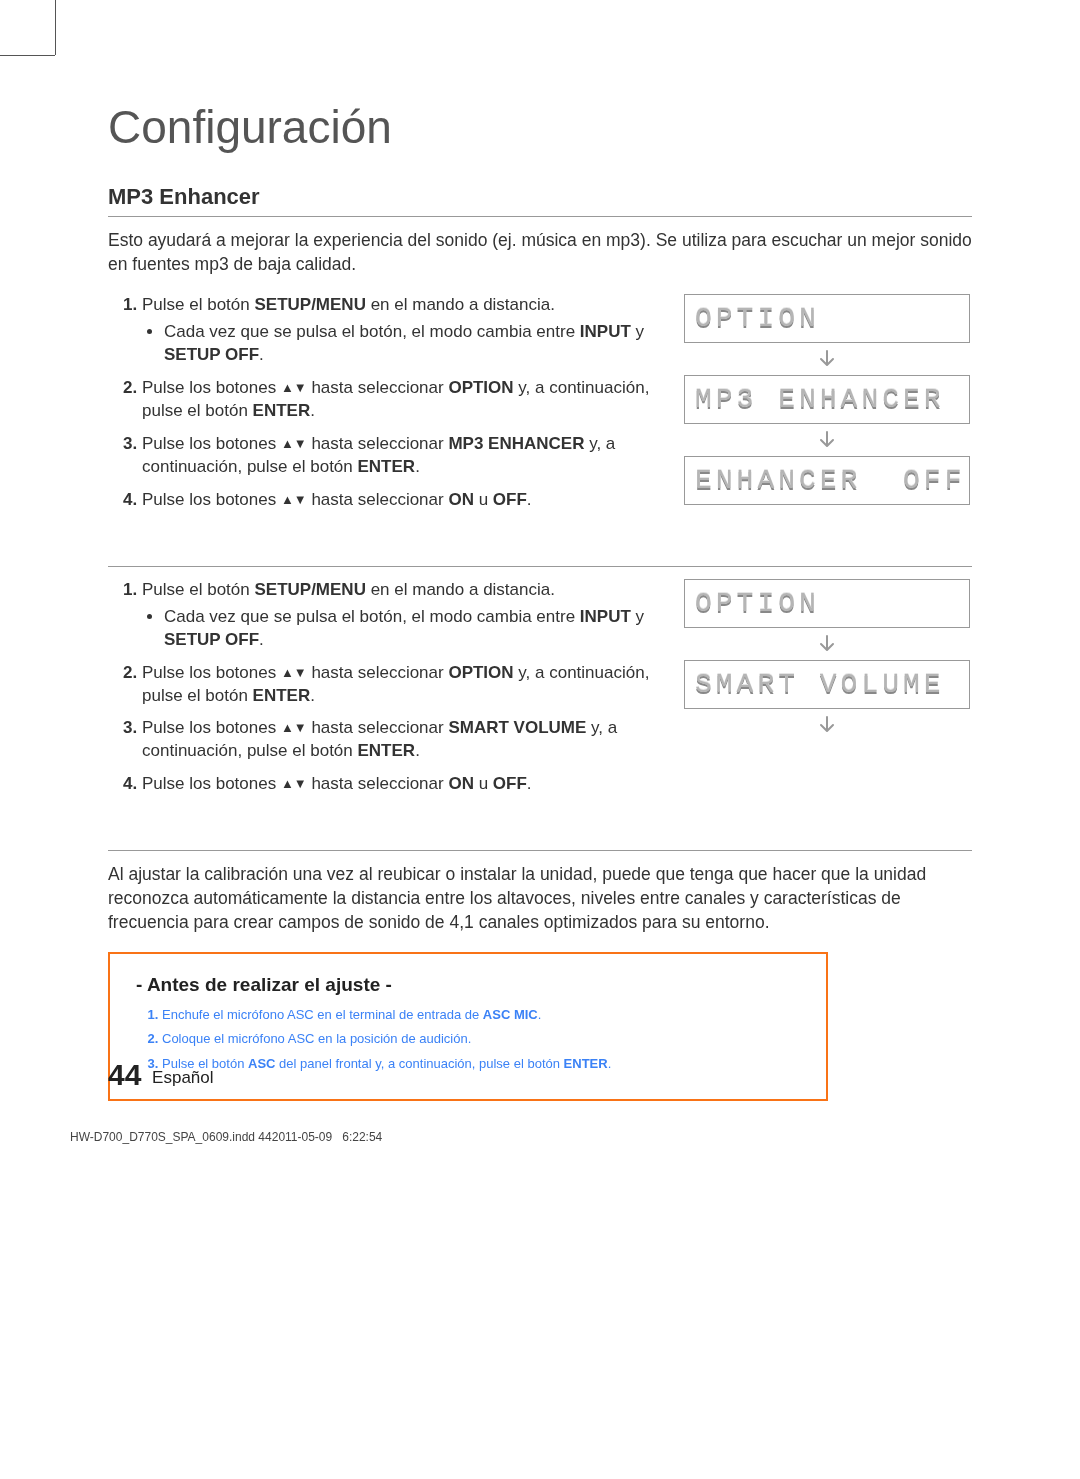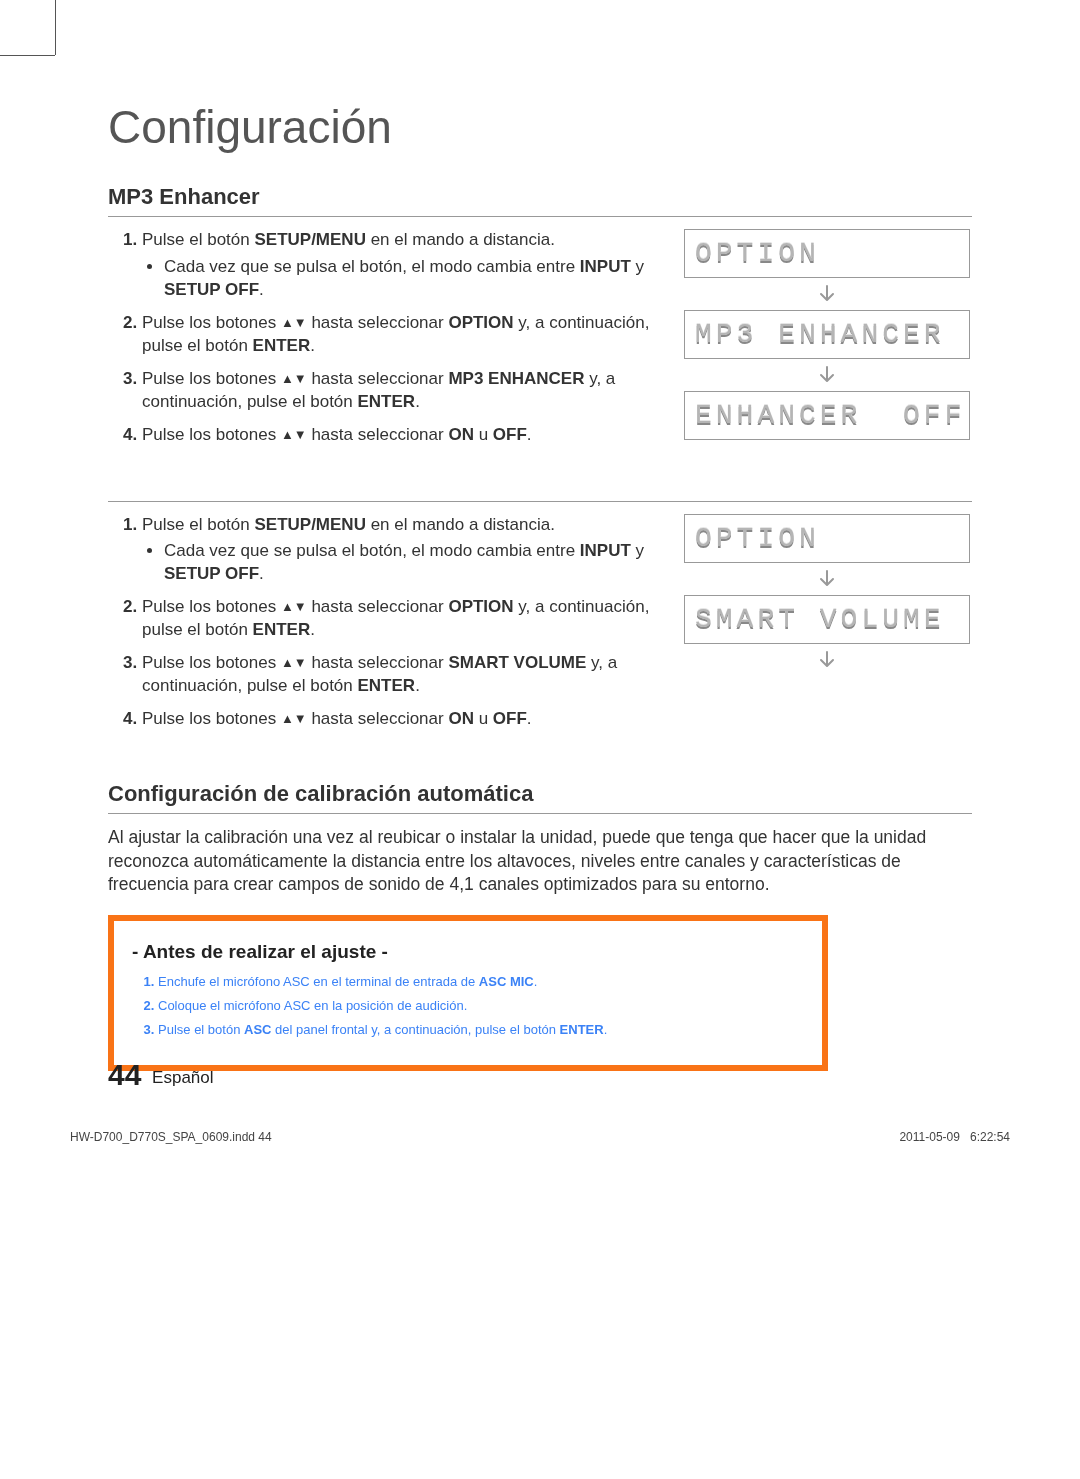--- a/index.html
+++ b/index.html
@@ -122,22 +122,22 @@
        0 -1.5px 0 #e5e5e5,
        0  1.5px 0 #888;
     white-space: pre;
   }
   .down-arrow {
     margin: 6px 0;
   }
   .down-arrow svg { display: block; }
   .section-gap { height: 40px; }
   .callout-box {
-    border: 6px solid #f97316;
-    padding: 20px 26px 20px 18px;
+    border: 2px solid #f97316;
+    padding: 20px 26px 20px 26px;
     margin-top: 18px;
     width: 720px;
     box-sizing: border-box;
   }
   .callout-title {
     font-weight: bold;
     font-size: 19px;
     margin-bottom: 10px;
   }
   ol.small-steps {
@@ -165,39 +165,39 @@
     font-size: 30px;
     vertical-align: -2px;
     margin-right: 6px;
   }
   .print-meta {
     position: absolute;
     left: 70px;
     right: 70px;
     bottom: 36px;
     display: flex;
-    justify-content: space-between;
     font-size: 12px;
     color: #444;
   }
 </style>
 </head>
 <body>
 
 <div class="page">
 
   <div class="crop-marks">
     <div class="crop-v"></div>
     <div class="crop-h"></div>
   </div>
 
   <h1 class="main-title">Configuración</h1>
 
   <h2 class="section-title">MP3 Enhancer</h2>
   <hr class="rule">
+  <p class="blurb">Esto ayudará a mejorar la experiencia del sonido (ej. música en mp3). Se utiliza para escuchar un mejor sonido en fuentes mp3 de baja calidad.</p>
 
   <div class="flex-row">
     <div class="left-col">
       <ol class="steps">
         <li>
           <span>Pulse el botón </span><span class="b">SETUP/MENU</span><span> en el mando a distancia.</span>
           <ul>
               <li>
             <span>Cada vez que se pulsa el botón, el modo cambia entre </span><span class="b">INPUT</span><span> y </span><span class="b">SETUP OFF</span>.
           </li>
@@ -272,21 +272,20 @@
           <svg width="20" height="20">
               <path d="M10 2 L10 14 M4 10 L10 16 L16 10" stroke="#999" stroke-width="2" fill="none" stroke-linecap="round" stroke-linejoin="round"></path>
             </svg>
         </div>
       </div>
     </div>
   </div>
 
   <div class="section-gap"></div>
 
-  <h2 class="section-title">Configuración de calibración automática</h2>
   <hr class="rule">
   <p class="blurb">Al ajustar la calibración una vez al reubicar o instalar la unidad, puede que tenga que hacer que la unidad reconozca automáticamente la distancia entre los altavoces, niveles entre canales y características de frecuencia para crear campos de sonido de 4,1 canales optimizados para su entorno.</p>
 
   <div class="callout-box">
     <div class="callout-title">- Antes de realizar el ajuste -</div>
     <ol class="small-steps">
       <li><span>Enchufe el micrófono ASC en el terminal de entrada de </span><span class="b">ASC MIC</span>.</li>
       <li><span>Coloque el micrófono ASC en la posición de audición.</span></li>
       <li><span>Pulse el botón </span><span class="b">ASC</span><span> del panel frontal y, a continuación, pulse el botón </span><span class="b">ENTER</span>.</li>
     </ol>

